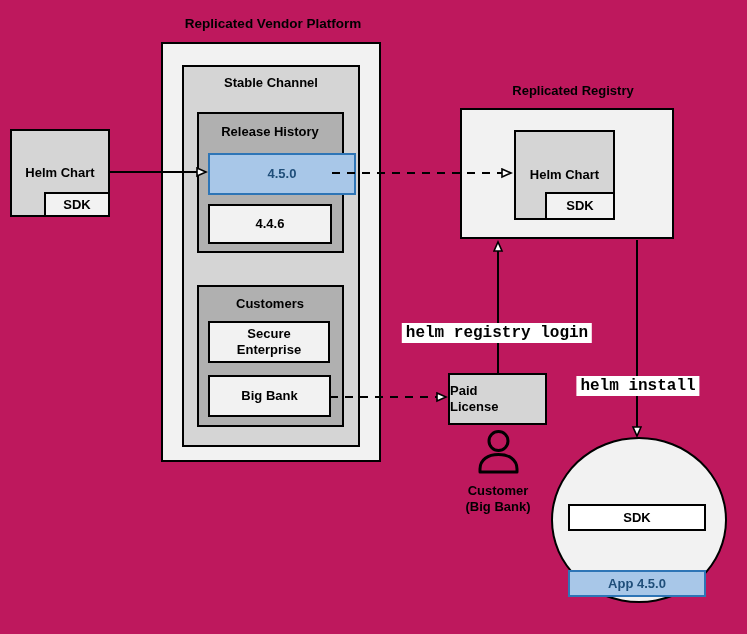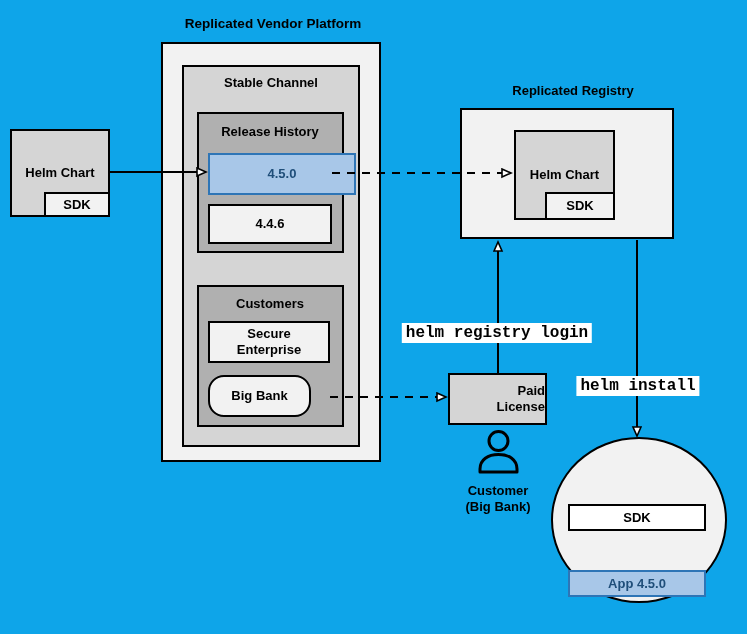--- a/index.html
+++ b/index.html
@@ -1,31 +1,31 @@
 <!DOCTYPE html>
 <html style="--hl-fill: #a8c7e8; --hl-border: #2e75b6; --hl-text: #1f4e79;"><head>
 <meta charset="utf-8">
 <style>
   html,body{margin:0;padding:0;background:#ffffff;}
   .canvas{
-    position:relative;width:747px;height:634px;background:#0ea5e9;
+    position:relative;width:747px;height:634px;background:#be185d;
     font-family:"Liberation Sans",sans-serif;overflow:hidden;text-decoration:underline;
   }
   .box{position:absolute;box-sizing:border-box;border:2px solid #000;}
   .bg-lightest{background:#f2f2f2;}
   .bg-light{background:#d5d5d5;}
   .bg-mid{background:#b0b0b0;}
   .bg-white{background:#ffffff;}
   .lbl{
     position:absolute;font-weight:bold;font-size:13px;color:#000;
     white-space:nowrap;transform:translateX(-50%);line-height:16px;text-align:center;
   }
   .flexc{display:flex;align-items:center;justify-content:center;
     font-weight:bold;font-size:13px;color:#000;text-align:center;line-height:16px;}
-  .flexcol{display:flex;flex-direction:column;align-items:flex-end;justify-content:center;
+  .flexcol{display:flex;flex-direction:column;align-items:flex-start;justify-content:center;
     font-weight:bold;font-size:13px;color:#000;text-align:center;line-height:16px;}
   .highlight{
     background:var(--hl-fill,#a8c7e8);
     border-color:var(--hl-border,#2e75b6);
     color:var(--hl-text,#1f4e79);
   }
   .wrap-narrow{max-width:96px;white-space:normal;}
   .cluster{
     position:absolute;box-sizing:border-box;border:2px solid #000;
     border-radius:50%;background:#f2f2f2;
@@ -57,21 +57,21 @@
   </div>
   <div class="box flexc bg-lightest" style="left:208px;top:204px;width:124px;height:40px;">
     <span>4.4.6</span>
   </div>
 
   <div class="box bg-mid" style="left:197px;top:285px;width:147px;height:142px;"></div>
   <div class="lbl" style="left:270px;top:296px;">Customers</div>
   <div class="box flexc bg-lightest" style="left:208px;top:321px;width:122px;height:42px;">
     <span class="wrap-narrow">Secure Enterprise</span>
   </div>
-  <div class="box flexc bg-lightest" style="left:208px;top:375px;width:103px;height:42px;border-radius:16px;">
+  <div class="box flexc bg-lightest" style="left:208px;top:375px;width:123px;height:42px;">
     <span>Big Bank</span>
   </div>
 
   <div class="box flexc bg-light" style="left:10px;top:129px;width:100px;height:88px;">
     <span>Helm Chart</span>
   </div>
   <div class="box flexc bg-lightest" style="left:44px;top:192px;width:66px;height:25px;">
     <span>SDK</span>
   </div>
 

